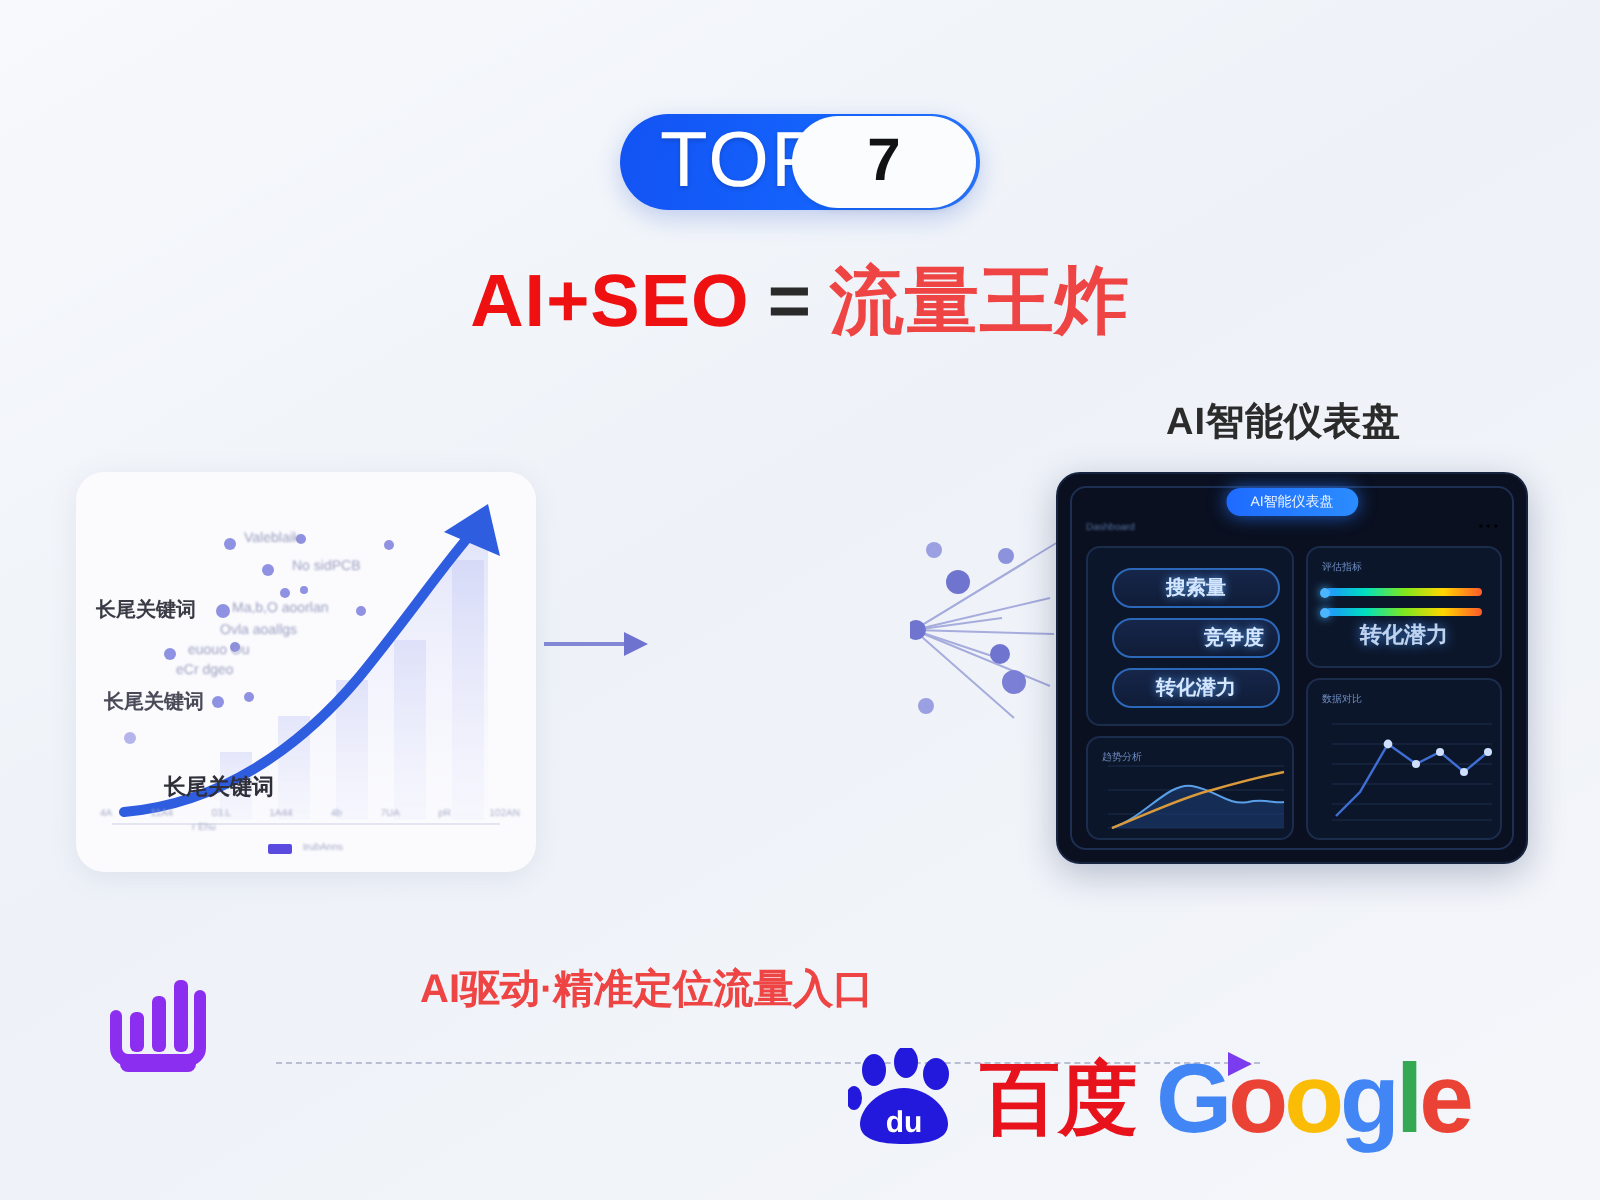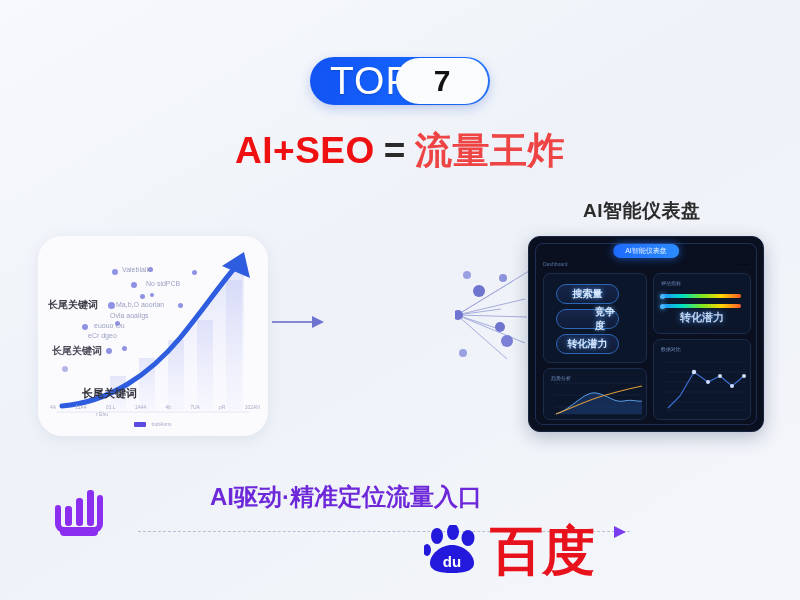--- a/index.html
+++ b/index.html
@@ -49,21 +49,21 @@
     position: absolute; font-size: 19px; font-weight: bold;
     color: #2b2b2b; letter-spacing: .5px; white-space: nowrap;
   }
   .caption-left { left: 52px; top: 198px; }
   .caption-right { left: 583px; top: 198px; }
 
   
   .trend-card {
     position: absolute; left: 38px; top: 236px;
     width: 230px; height: 200px;
-    background: #fbfbfe; border-radius: 24px;
+    background: #fbfbfe; border-radius: 14px;
     box-shadow: 0 3px 14px rgba(80,90,140,.10);
     overflow: hidden;
   }
   .trend-plot { position: absolute; inset: 0; }
   .tl {
     position: absolute; font-size: 10px; color: #3b3b46;
     font-weight: bold; white-space: nowrap;
   }
   .tl-1 { left: 10px; top: 62px; }
   .tl-2 { left: 14px; top: 108px; color: #4a4a58; }
@@ -153,21 +153,21 @@
   }
   .p-buttons { left: 14px; top: 36px; width: 104px; height: 90px; }
   .p-area    { left: 14px; top: 131px; width: 104px; height: 52px; }
   .p-meters  { left: 124px; top: 36px; width: 98px; height: 61px; }
   .p-line    { left: 124px; top: 102px; width: 98px; height: 81px; }
   .panel-title {
     position: absolute; left: 7px; top: 6px;
     font-size: 5px; color: #6e8cc0; filter: blur(.35px); white-space: nowrap;
   }
   .dbtn {
-    position: absolute; left: 12px; width: 63px; height: 20px;
+    position: absolute; left: 12px; width: 84px; height: 20px;
     border-radius: 11px; border: 1px solid #2c68b8;
     background: linear-gradient(180deg, #16264a, #101c38);
     display: flex; align-items: center; justify-content: center;
     color: #d5e6ff; font-size: 10px; font-weight: bold;
     text-shadow: 0 0 5px rgba(90,170,255,.85);
   }
   .dbtn-1 { top: 10px; }
   .dbtn-2 { top: 35px; padding-left: 38px; }
   .dbtn-3 { top: 60px; }
   .meter {
@@ -183,33 +183,33 @@
   .meter-overlay {
     position: absolute; left: 0; right: 0; top: 36px; text-align: center;
     font-size: 11px; font-weight: bold; color: #cfe3ff;
     text-shadow: 0 0 6px rgba(70,150,255,.9); opacity: .92;
   }
 
   
   .bars-icon { position: absolute; left: 48px; top: 480px; }
   .tagline {
     position: absolute; left: 210px; top: 481px;
-    font-size: 24px; font-weight: bold; color: #6d28d9; white-space: nowrap;
+    font-size: 20px; font-weight: bold; color: #ef4444; white-space: nowrap;
   }
   .dash-rule {
     position: absolute; left: 138px; top: 531px; width: 492px;
     border-top: 1px dashed #b9bed2;
   }
   .rule-arrow { position: absolute; left: 612px; top: 525px; }
   .logos {
     position: absolute; left: 424px; top: 524px;
     display: flex; align-items: center; gap: 10px;
   }
   .baidu-word {
-    font-size: 53px; font-weight: bold; color: #e8121d;
+    font-size: 40px; font-weight: bold; color: #e8121d;
     letter-spacing: -1px; line-height: 1;
   }
   .google-word { font-size: 49px; font-weight: bold; line-height: 1; letter-spacing: -2px; }
   .g1 { color: #4285f4; } .g2 { color: #ea4335; } .g3 { color: #fbbc05; }
   .g4 { color: #4285f4; } .g5 { color: #34a853; } .g6 { color: #ea4335; }
 </style>
 </head>
 <body>
 
 <div class="stage">
@@ -399,15 +399,16 @@
       <g fill="#2319dc">
         <ellipse cx="13" cy="11" rx="6" ry="8"></ellipse>
         <ellipse cx="29" cy="7" rx="6" ry="8"></ellipse>
         <ellipse cx="44" cy="13" rx="6.5" ry="8"></ellipse>
         <ellipse cx="3" cy="25" rx="4" ry="6"></ellipse>
         <path d="M28 20 C 40 20, 50 30, 50 38 C 50 46, 40 48, 28 48 C 16 48, 6 46, 6 38 C 6 30, 16 20, 28 20 Z"></path>
       </g>
       <text x="28" y="42" text-anchor="middle" fill="#ffffff" font-size="15" font-family="Liberation Sans, sans-serif" font-weight="bold">du</text>
     </svg>
     <span class="baidu-word">百度</span>
+    <span class="google-word"><span class="g1">G</span><span class="g2">o</span><span class="g3">o</span><span class="g4">g</span><span class="g5">l</span><span class="g6">e</span></span>
   </div>
 
 </div>
 
 </body></html>

